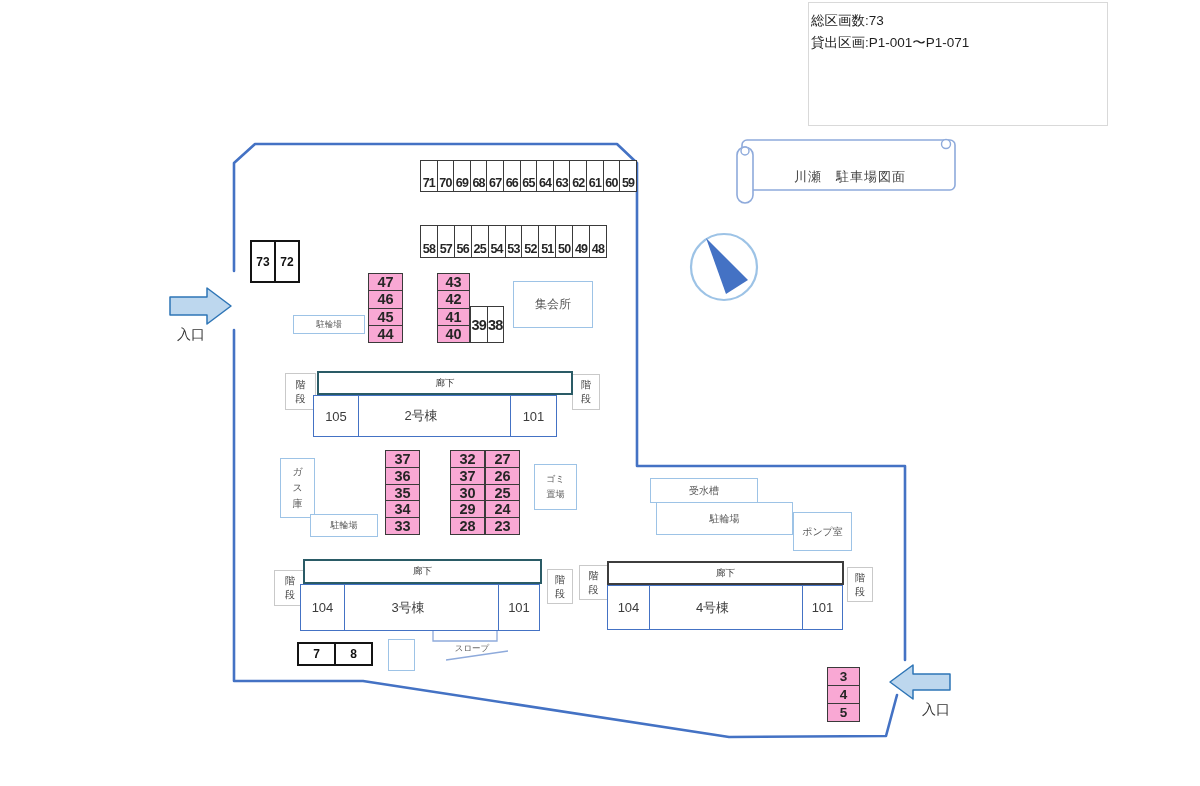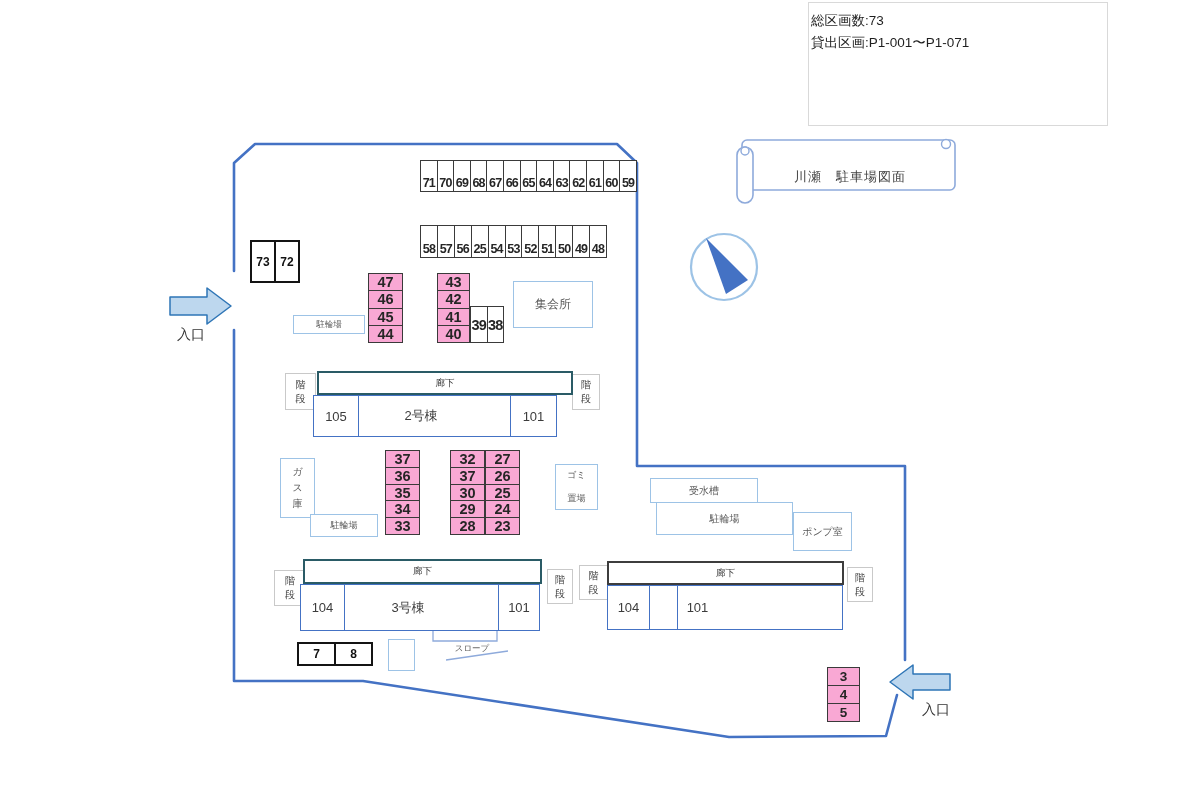--- a/index.html
+++ b/index.html
@@ -172,21 +172,21 @@
   <div class="abs vcol small345" style="left:827px;top:667px;width:33px;height:55px">
       <div class="cell">3</div>
       <div class="cell">4</div>
       <div class="cell">5</div>
     </div>
 
   <div class="abs fac" style="left:513px;top:281px;width:80px;height:47px;font-size:12px">集会所</div>
   <div class="abs fac" style="left:293px;top:315px;width:72px;height:19px;font-size:8.5px">駐輪場</div>
   <div class="abs fac" style="left:280px;top:458px;width:35px;height:60px;font-size:10px;line-height:16px;padding:0 11px">ガス庫</div>
   <div class="abs fac" style="left:310px;top:514px;width:68px;height:23px;font-size:9px">駐輪場</div>
-  <div class="abs fac" style="left:555px;top:464px;width:43px;height:46px;font-size:9px;line-height:23px;padding:0 9px">ゴミ置場</div>
+  <div class="abs fac" style="left:534px;top:464px;width:43px;height:46px;font-size:9px;line-height:15px;padding:0 9px">ゴミ置場</div>
   <div class="abs fac" style="left:650px;top:478px;width:108px;height:25px;font-size:10px">受水槽</div>
   <div class="abs fac" style="left:656px;top:502px;width:137px;height:33px;font-size:10px">駐輪場</div>
   <div class="abs fac" style="left:793px;top:512px;width:59px;height:39px;font-size:10px">ポンプ室</div>
   <div class="abs slope-label" style="left:450px;top:643px;width:44px;height:12px">スロープ</div>
   <div class="abs smallbox" style="left:388px;top:639px;width:27px;height:32px"></div>
 
   <div class="abs stairs" style="left:285px;top:373px;width:31px;height:37px">階段</div>
   <div class="abs stairs" style="left:572px;top:374px;width:28px;height:36px">階段</div>
   <div class="abs corridor" style="left:317px;top:371px;width:256px;height:24px">廊下</div>
   <div class="abs bbody" style="left:313px;top:395px;width:244px;height:42px">
@@ -202,16 +202,17 @@
     <div class="bunit l" style="width:43px">104</div>
     <div class="bname">3号棟</div>
     <div class="bunit r" style="width:40px">101</div>
   </div>
 
   <div class="abs stairs" style="left:579px;top:565px;width:29px;height:35px">階段</div>
   <div class="abs stairs" style="left:847px;top:567px;width:26px;height:35px">階段</div>
   <div class="abs corridor dark" style="left:607px;top:561px;width:237px;height:24px">廊下</div>
   <div class="abs bbody" style="left:607px;top:585px;width:236px;height:45px">
     <div class="bunit l" style="width:41px">104</div>
+    <div class="bname">4号棟</div>
     <div class="bunit r" style="width:39px">101</div>
   </div>
 
 </div>
 
 </body></html>

